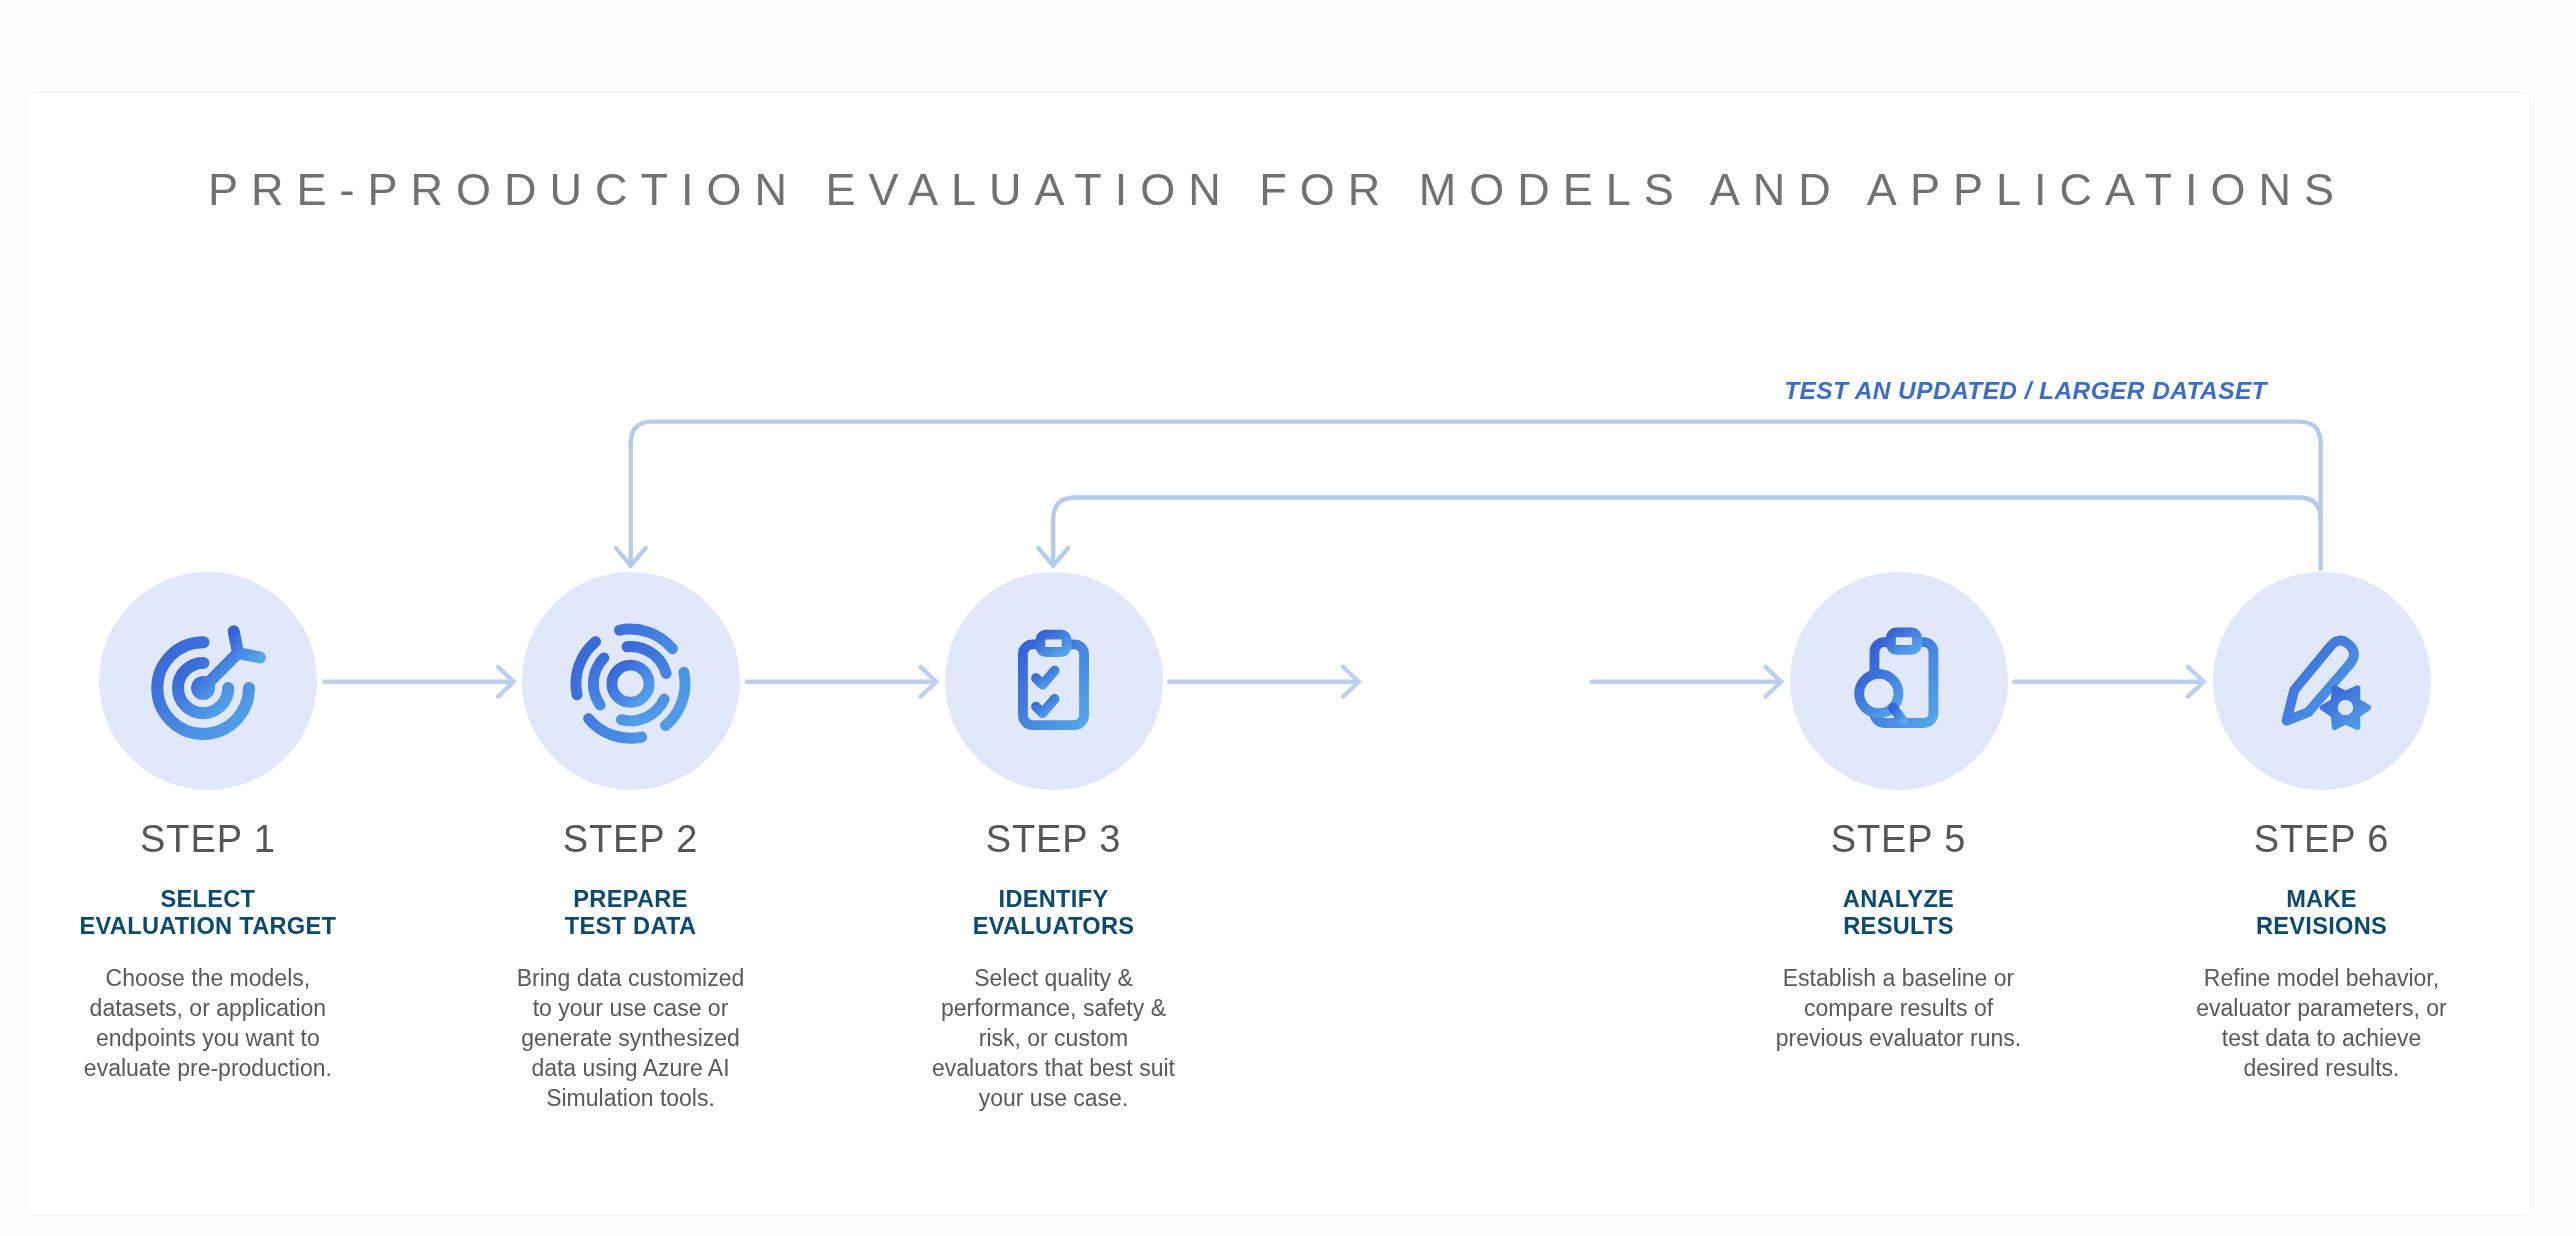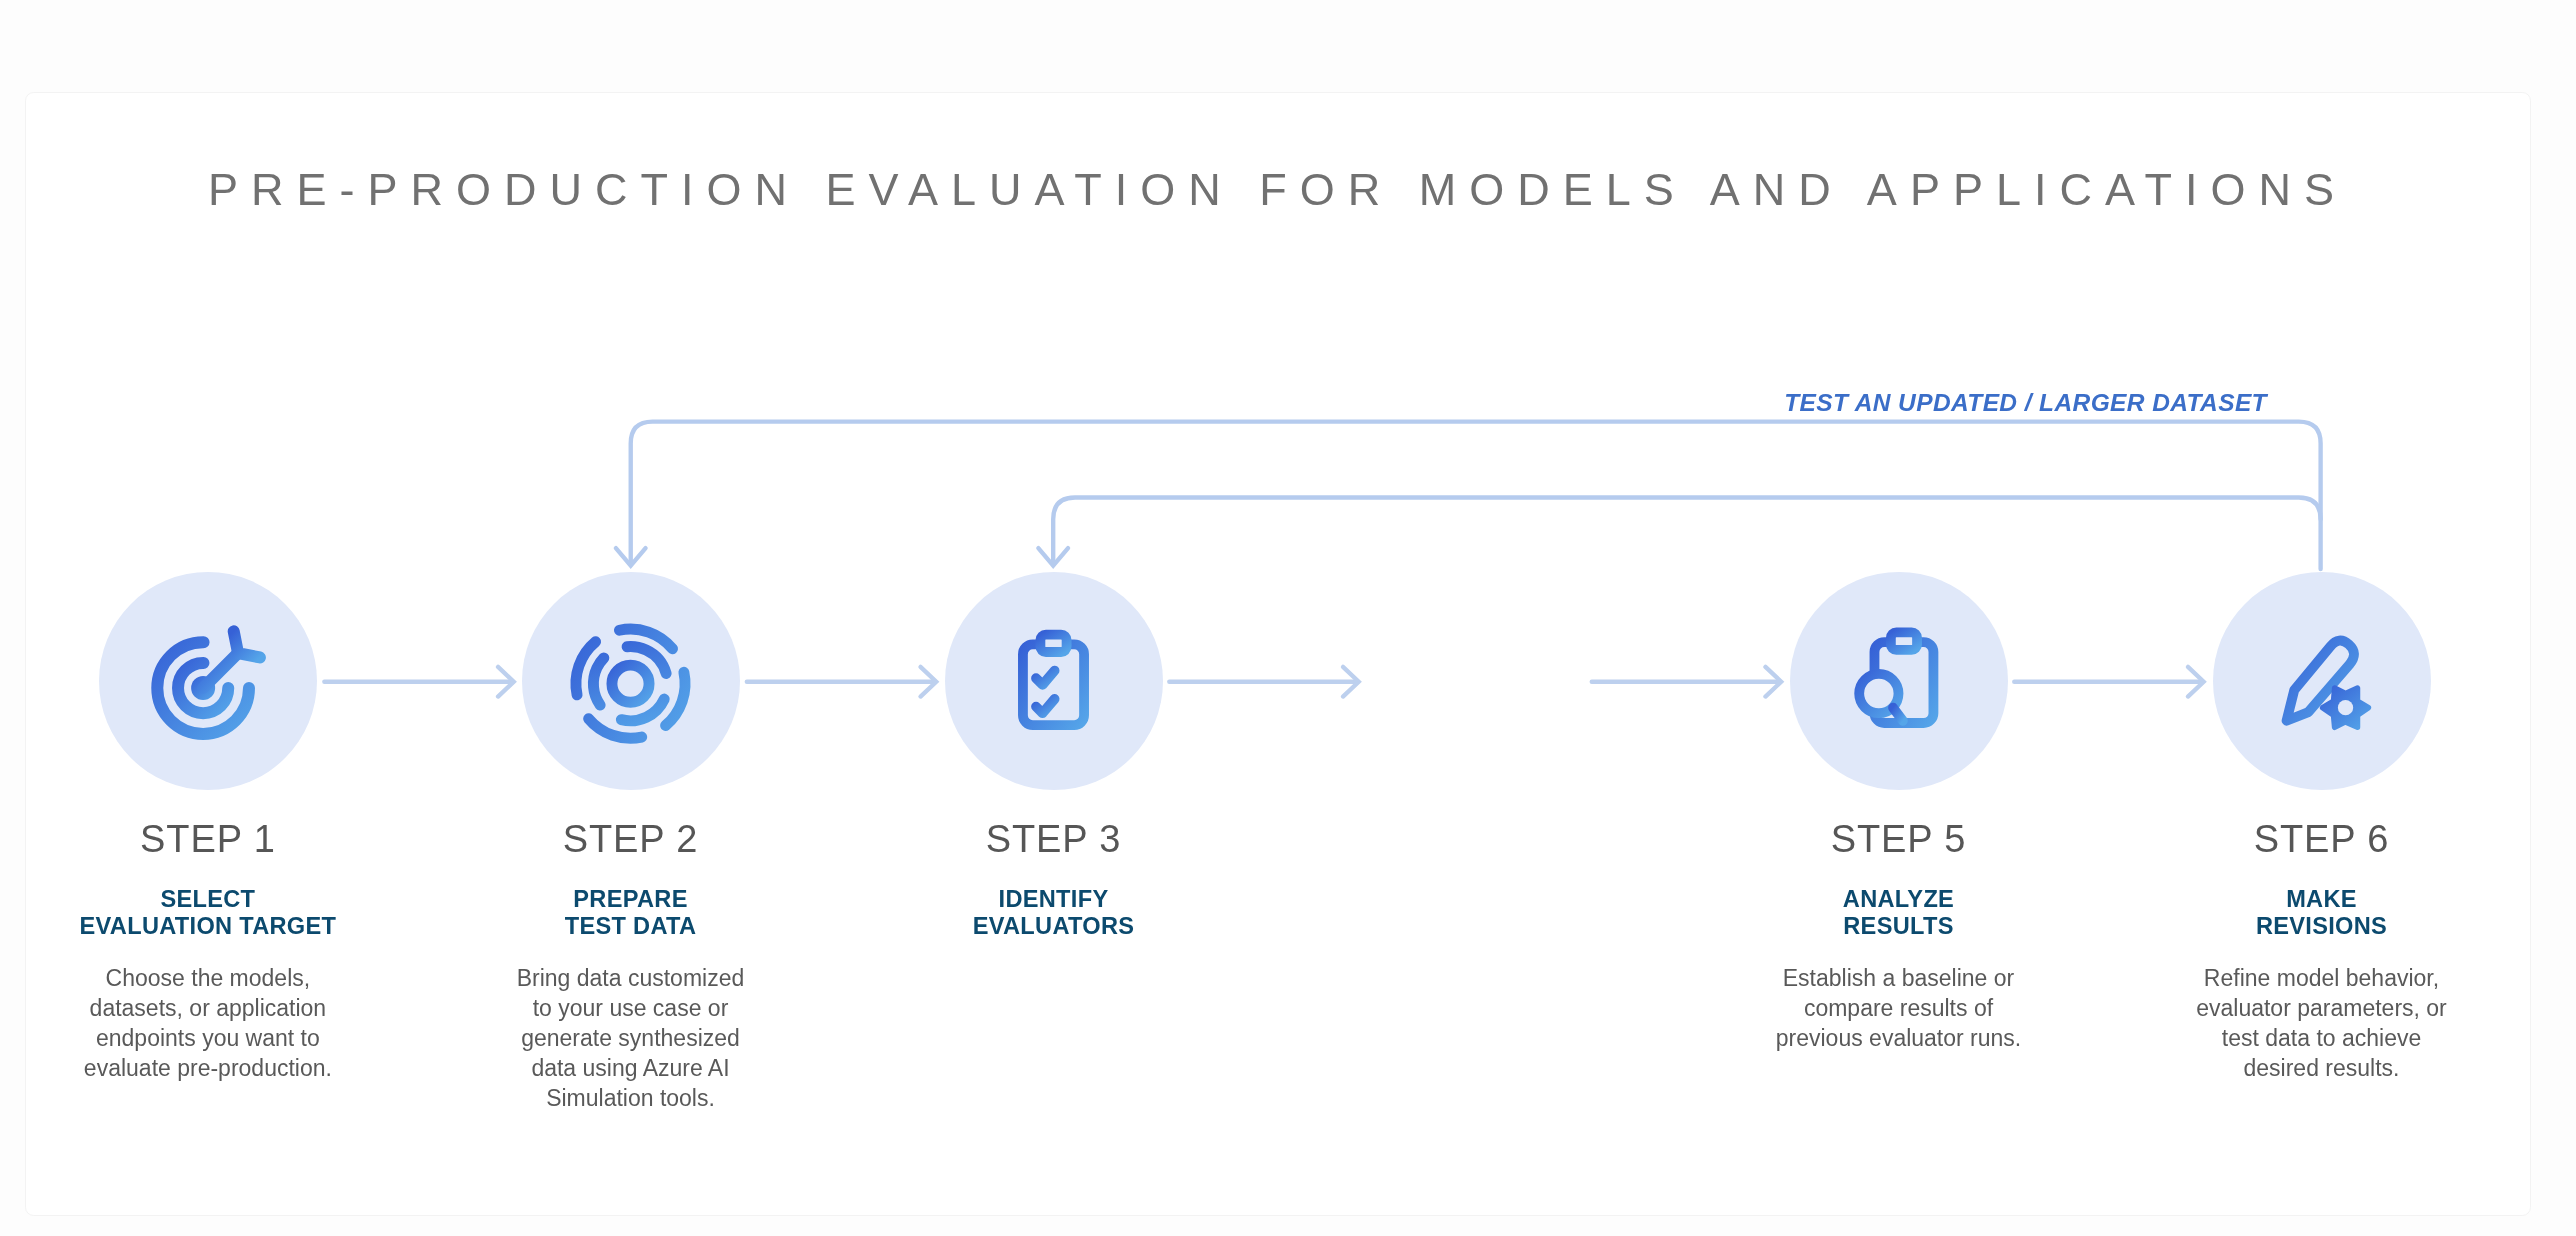--- a/index.html
+++ b/index.html
@@ -14,21 +14,21 @@
   .page-title{
     position:absolute;left:0;right:0;top:164px;text-align:center;
     font-size:45px;font-weight:300;color:#717171;letter-spacing:13px;
     white-space:nowrap;
   }
   #flow-overlay{position:absolute;left:0;top:0;pointer-events:none;}
   .loop-label{
     position:absolute;color:#3b6ec8;font-weight:bold;font-style:italic;
     font-size:24.5px;letter-spacing:0.4px;text-align:right;white-space:nowrap;
   }
-  .loop-label.top{right:288px;top:389px;}
+  .loop-label.top{right:288px;top:377px;}
   .loop-label.bottom{right:288px;top:451px;}
   .step-col{
     position:absolute;top:572px;width:393px;text-align:center;
   }
   .step-circle{
     width:218px;height:218px;border-radius:50%;background:#e0e8f9;
     margin:0 auto;display:flex;align-items:center;justify-content:center;
   }
   .step-circle svg{width:131px;height:131px;}
   .step-number{
@@ -150,20 +150,25 @@
           <polyline points="44,57 50,63 61,50"></polyline>
           <line x1="69" y1="57" x2="79" y2="57"></line>
           <polyline points="44,83 50,89 61,76"></polyline>
           <line x1="69" y1="83" x2="79" y2="83"></line>
         </g>
       </svg>
     </div>
     <div class="step-number">STEP 3</div>
     <div class="step-subtitle">IDENTIFY
 EVALUATORS</div>
+    <div class="step-desc">Select quality &amp;
+performance, safety &amp;
+risk, or custom
+evaluators that best suit
+your use case.</div>
   </div>
 
 
   <div class="step-col col-5">
     <div class="step-circle">
       <svg viewBox="0 0 120 120">
         <defs>
             <linearGradient id="g5" x1="0" y1="0" x2="1" y2="1">
           <stop offset="0" stop-color="#3661d6"></stop>
               <stop offset="1" stop-color="#55a5e9"></stop>

